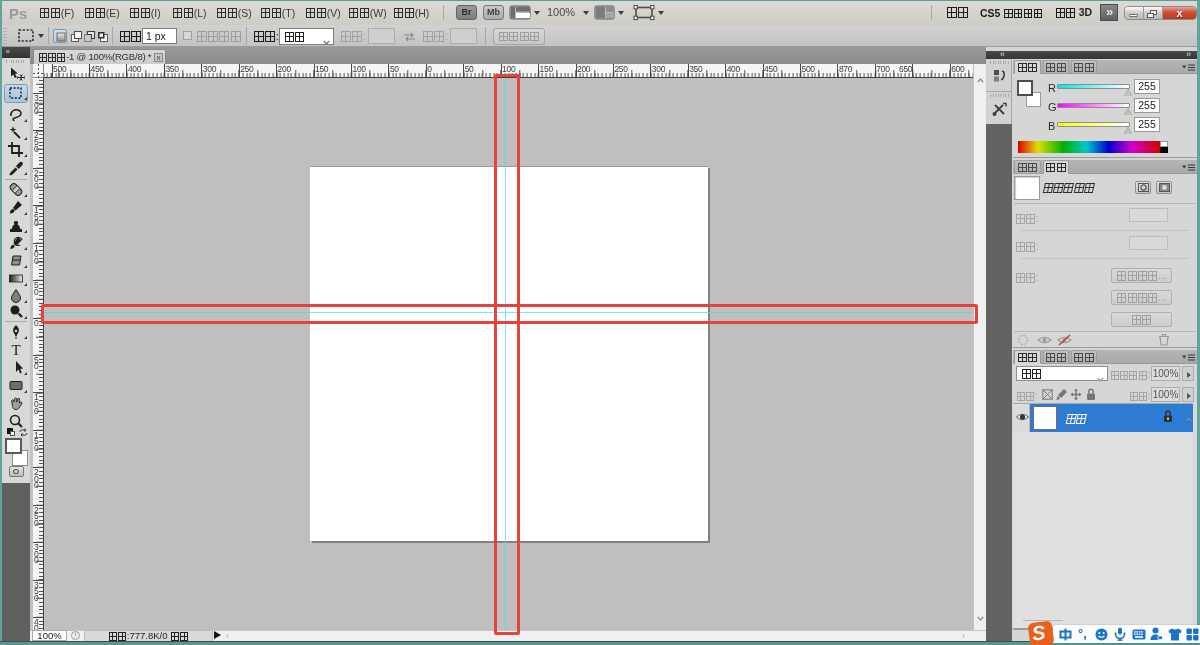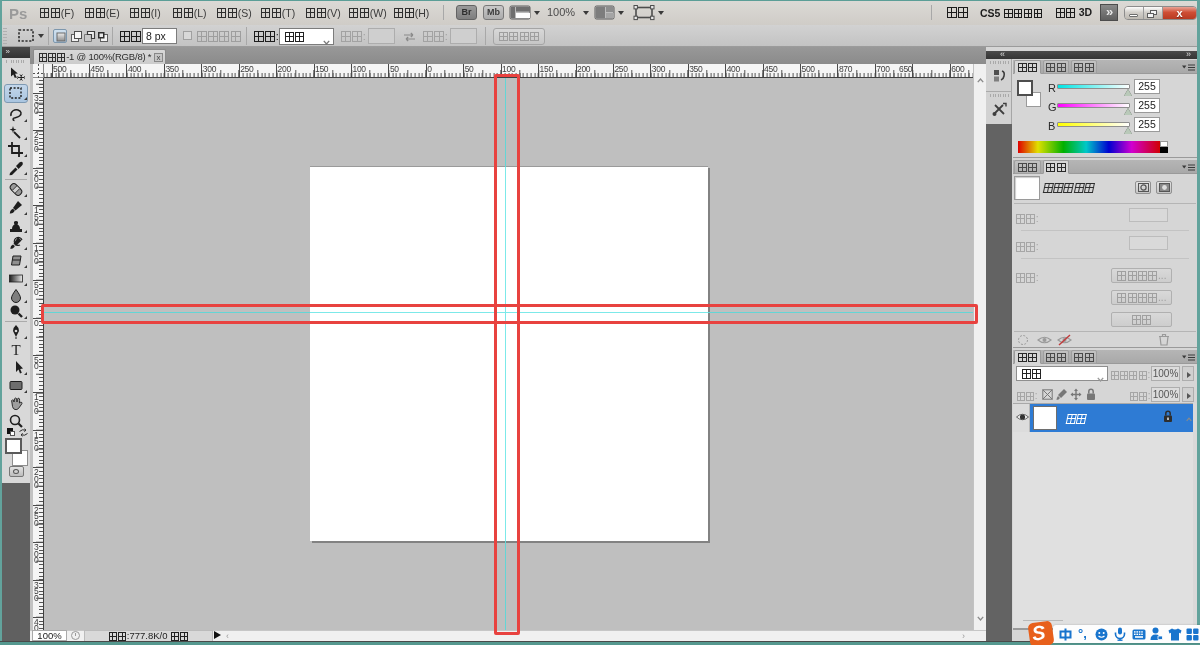--- a/index.html
+++ b/index.html
@@ -120,21 +120,21 @@
             <stop offset="0" stop-color="#ececec"></stop>
             <stop offset="1" stop-color="#8e8e8e"></stop>
           </linearGradient>
         </defs>
         <rect x="5.5" y="4.5" width="7" height="7" fill="#f2f2f2" stroke="#5e5e5e"></rect>
         <rect x="3" y="2" width="6.5" height="6.5" fill="#2e2e2e"></rect>
         <rect x="4.5" y="3.5" width="3.5" height="3.5" fill="#e8e8e8"></rect>
       </svg></div>
 <div class="abs" style="left:112px;top:27px;width:1px;height:18px;background:#a8a8a8"></div>
 <div class="abs" style="left:119px;top:30px;font-size:11px;color:#1c1c1c"><i class="cj" style="width:10px;height:10.5px;"></i><i class="cj" style="width:10px;height:10.5px;"></i>:</div>
-<div class="abs" style="left:142px;top:28px;width:35px;height:16px;background:#fff;border:1px solid #7c7c7c;font-size:10.5px;color:#222;line-height:14px;padding-left:3px">8 px</div>
+<div class="abs" style="left:142px;top:28px;width:35px;height:16px;background:#fff;border:1px solid #7c7c7c;font-size:10.5px;color:#222;line-height:14px;padding-left:3px">1 px</div>
 <div class="abs" style="left:183px;top:31px;width:9px;height:9px;background:#d8d8d8;border:1px solid #a0a0a0"></div>
 <div class="abs" style="left:196px;top:30px;font-size:11px;color:#9e9e9e"><i class="cj" style="width:10px;height:10.5px;color:#9e9e9e;"></i><i class="cj" style="width:10px;height:10.5px;color:#9e9e9e;"></i><i class="cj" style="width:10px;height:10.5px;color:#9e9e9e;"></i><i class="cj" style="width:10px;height:10.5px;color:#9e9e9e;"></i></div>
 <div class="abs" style="left:246px;top:27px;width:1px;height:18px;background:#a8a8a8"></div>
 <div class="abs" style="left:253px;top:30px;font-size:11px;color:#1c1c1c"><i class="cj" style="width:10px;height:10.5px;"></i><i class="cj" style="width:10px;height:10.5px;"></i>:</div>
 <div class="abs" style="left:279px;top:28px;width:55px;height:17px;background:#fff;border:1px solid #7c7c7c;font-size:11px;color:#222;line-height:15px;padding-left:4px"><i class="cj" style="width:9px;height:9.5px;"></i><i class="cj" style="width:9px;height:9.5px;"></i><span style="position:absolute;right:3px;top:5px"><svg width="7" height="5" viewBox="0 0 7 5">
           <path d="M0.8 0.8 L3.5 4 L6.2 0.8" fill="none" stroke="#777" stroke-width="1.3"></path>
         </svg></span></div>
 <div class="abs" style="left:340px;top:30px;font-size:11px;color:#a2a2a2"><i class="cj" style="width:10px;height:10.5px;color:#a2a2a2;"></i><i class="cj" style="width:10px;height:10.5px;color:#a2a2a2;"></i>:</div>
 <div class="abs" style="left:368px;top:28px;width:27px;height:16px;background:#cfcfcf;border:1px solid #adadad"></div>
 <svg class="abs" style="left:403px;top:32px" width="13" height="10" viewBox="0 0 13 10">

